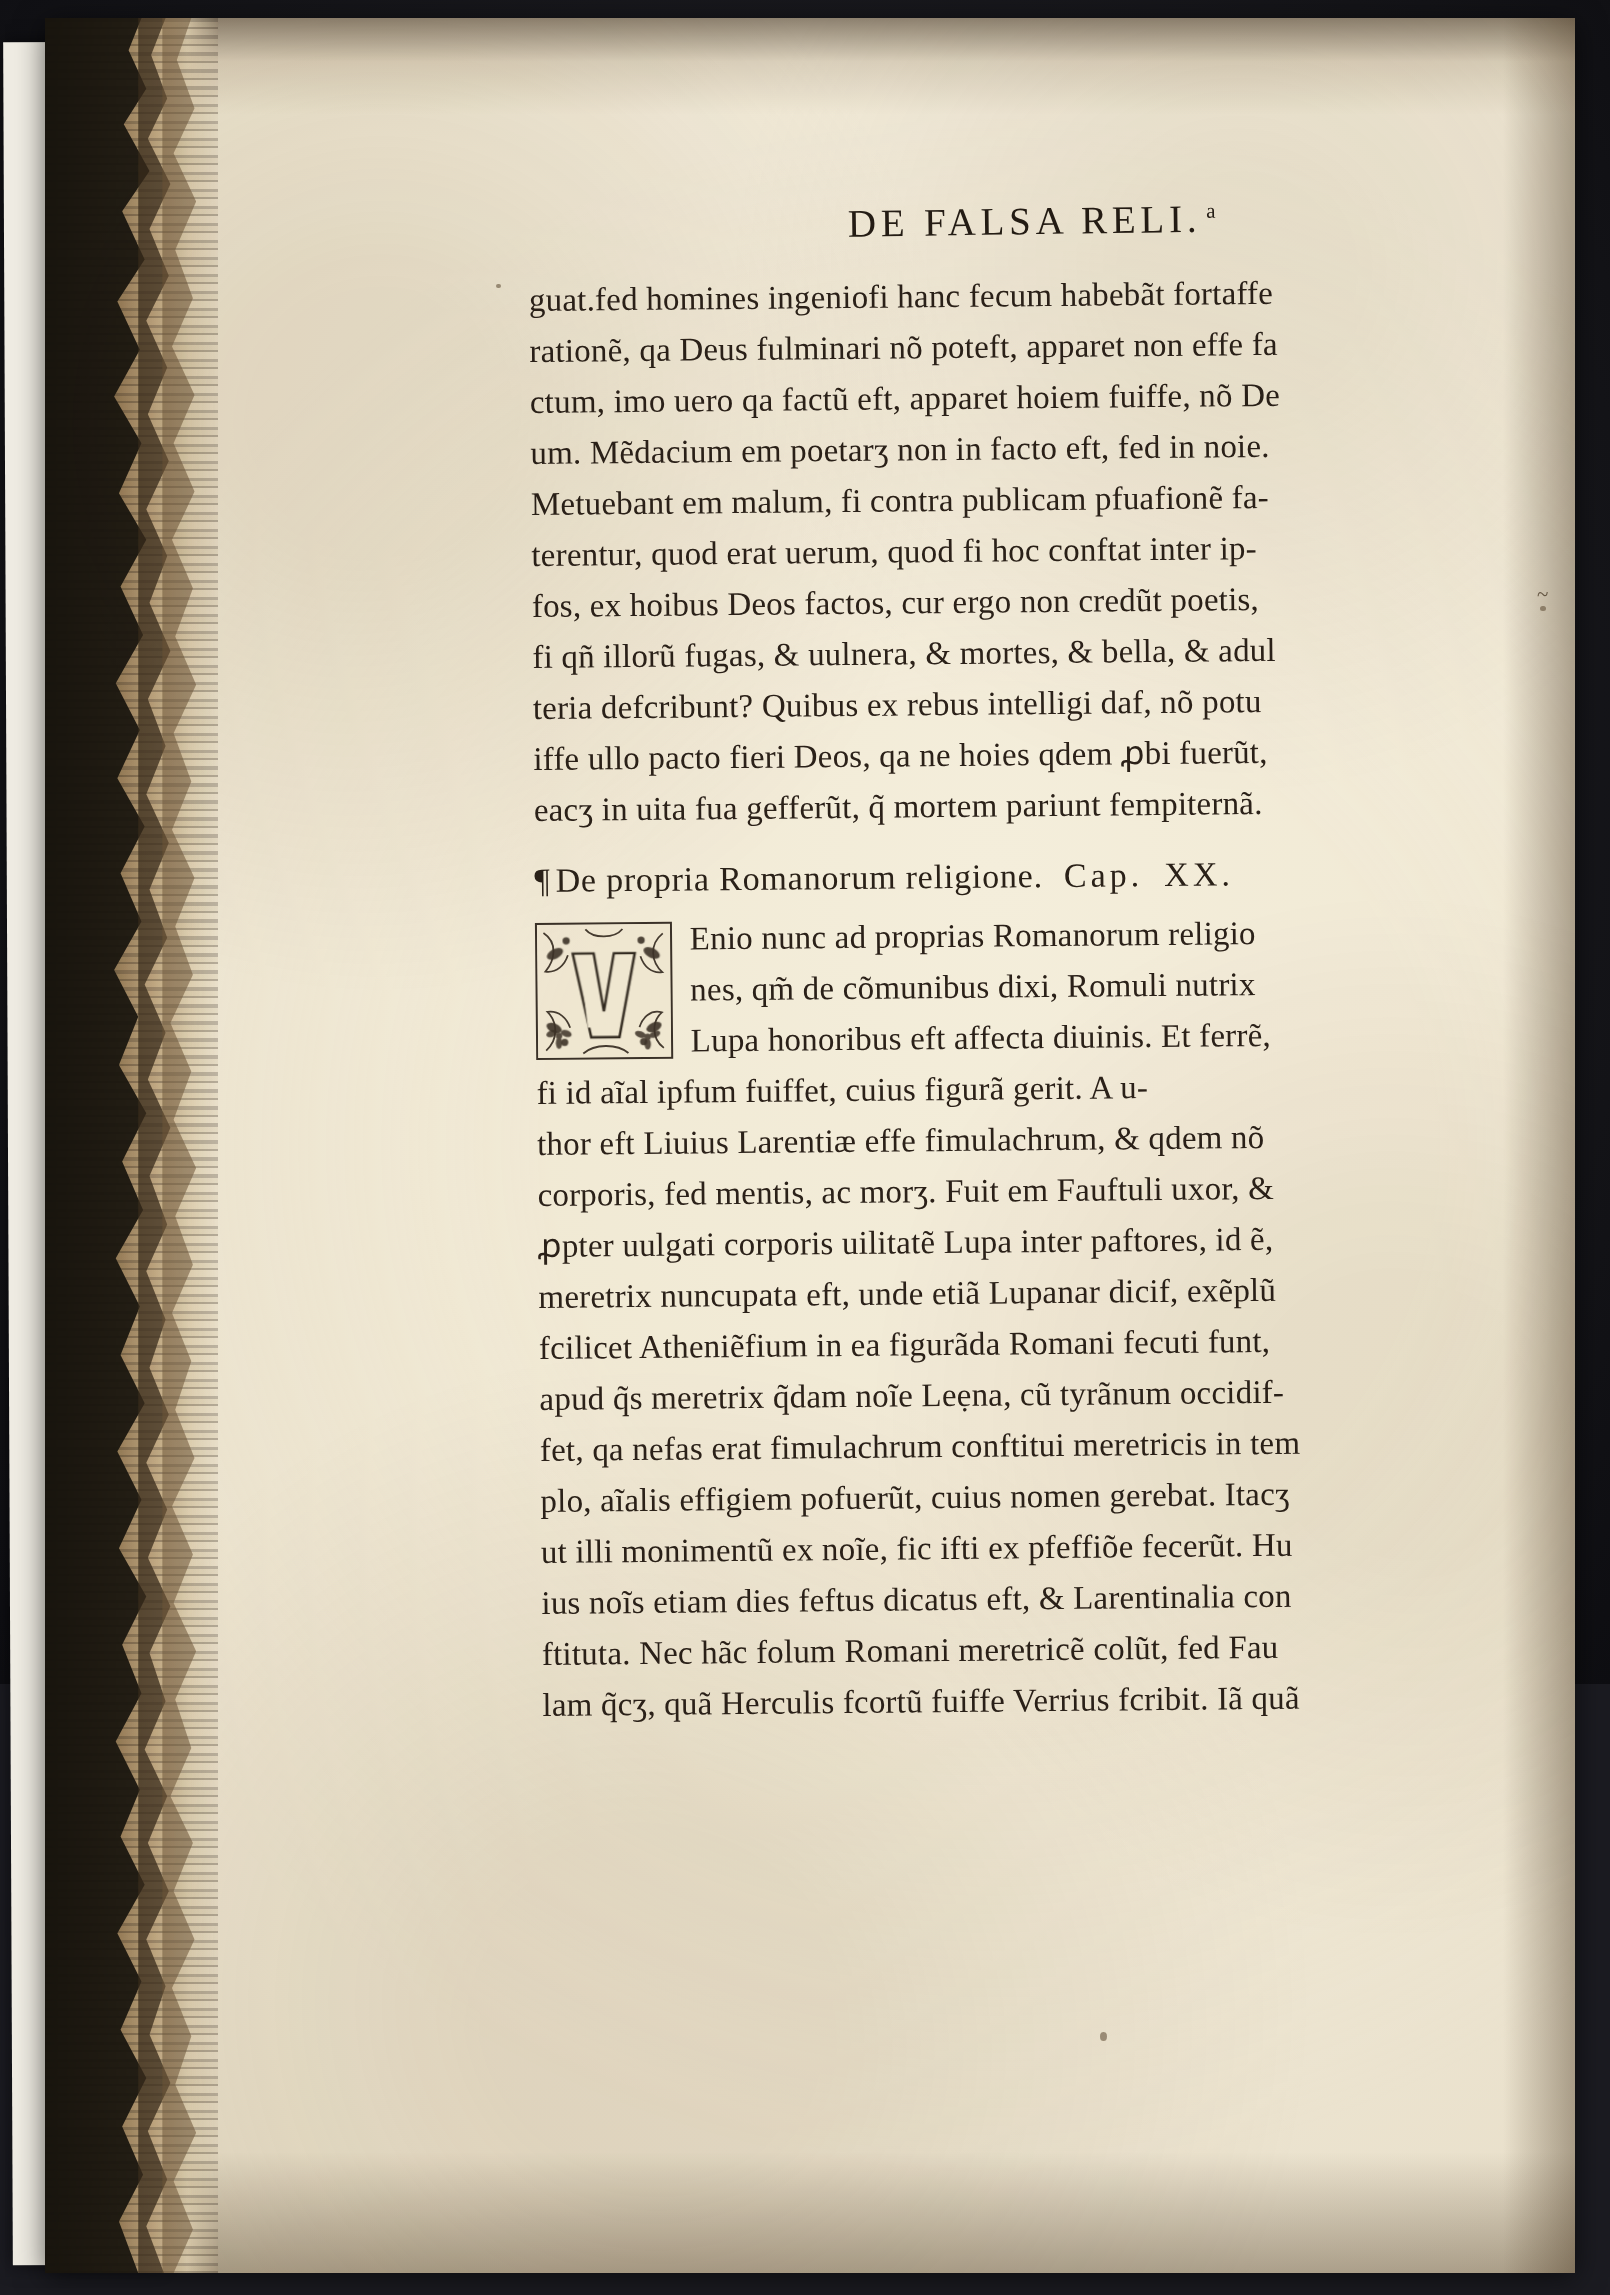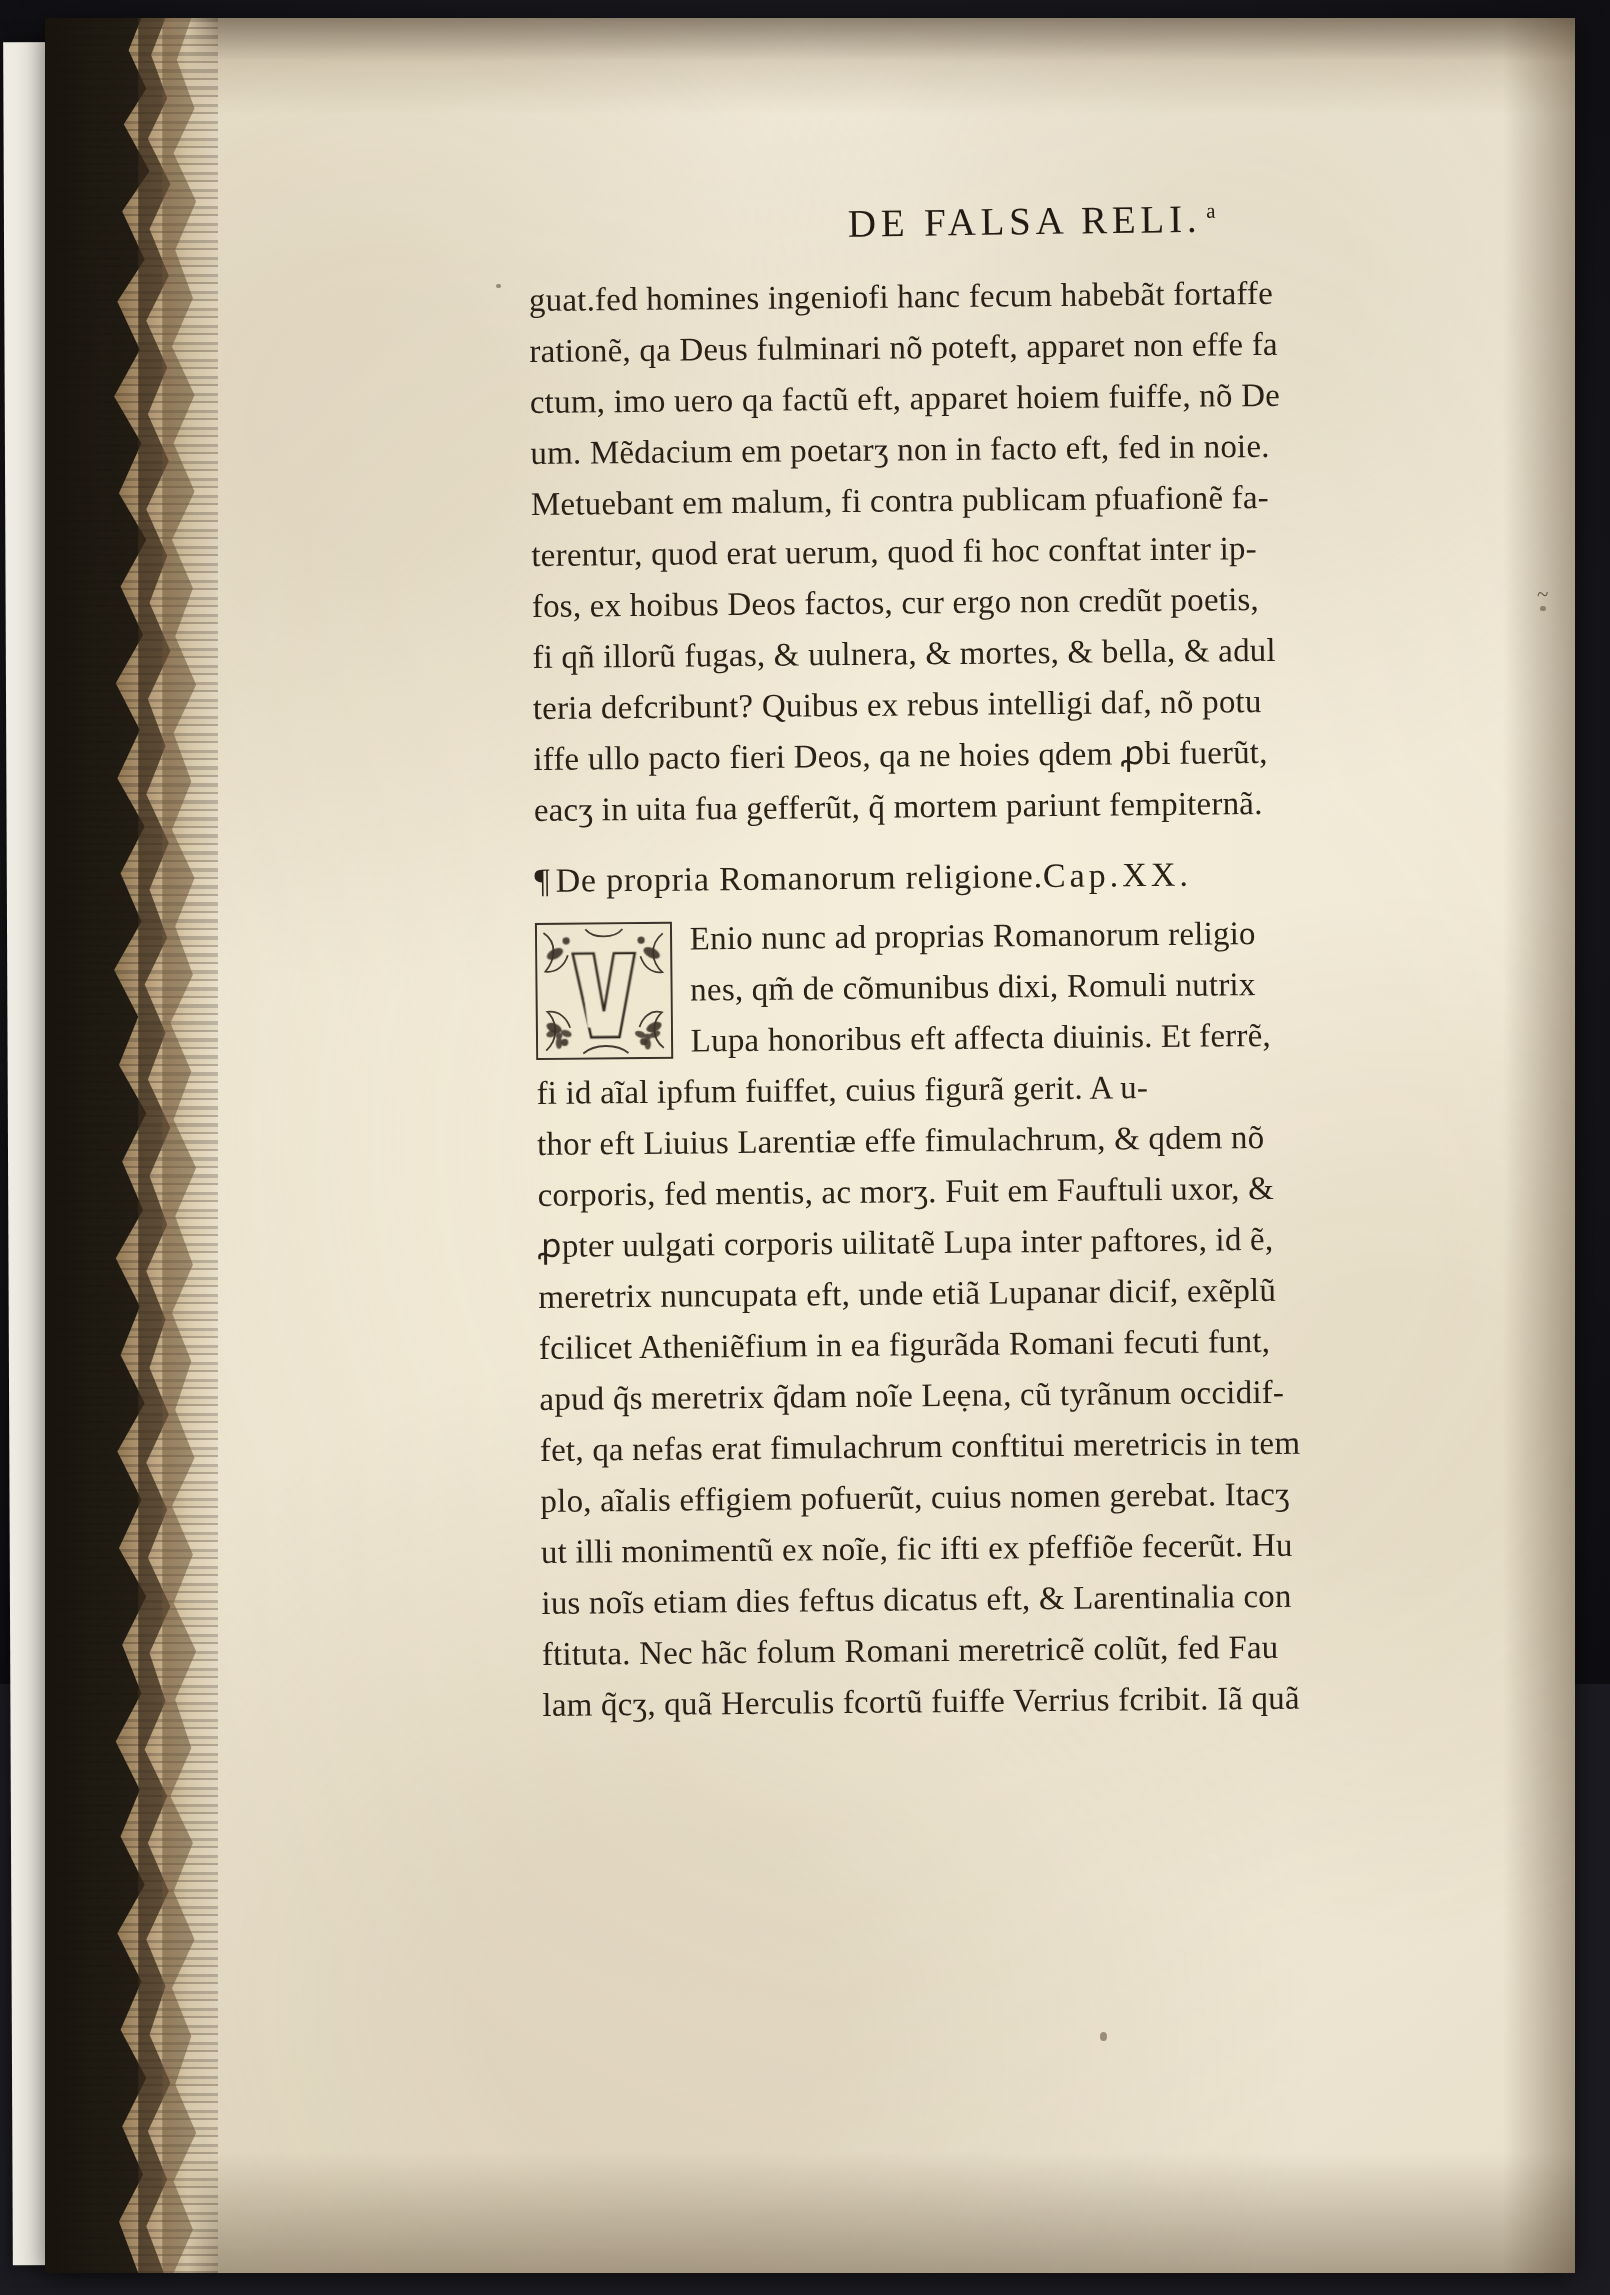--- a/index.html
+++ b/index.html
@@ -184,20 +184,21 @@
     margin-bottom: 4.8px;
     white-space: nowrap;
     letter-spacing: 0.8px;
   }
   #chapter-heading .pilcrow {
     font-family: "Liberation Serif", serif;
     margin-right: 4.8px;
   }
   #chapter-heading .capnum {
     letter-spacing: 4px;
+    margin-left: 21px;
   }
 
   
   #initial-block {
     position: relative;
   }
   #initial {
     float: left;
     width: 133px;
     height: 133px;

